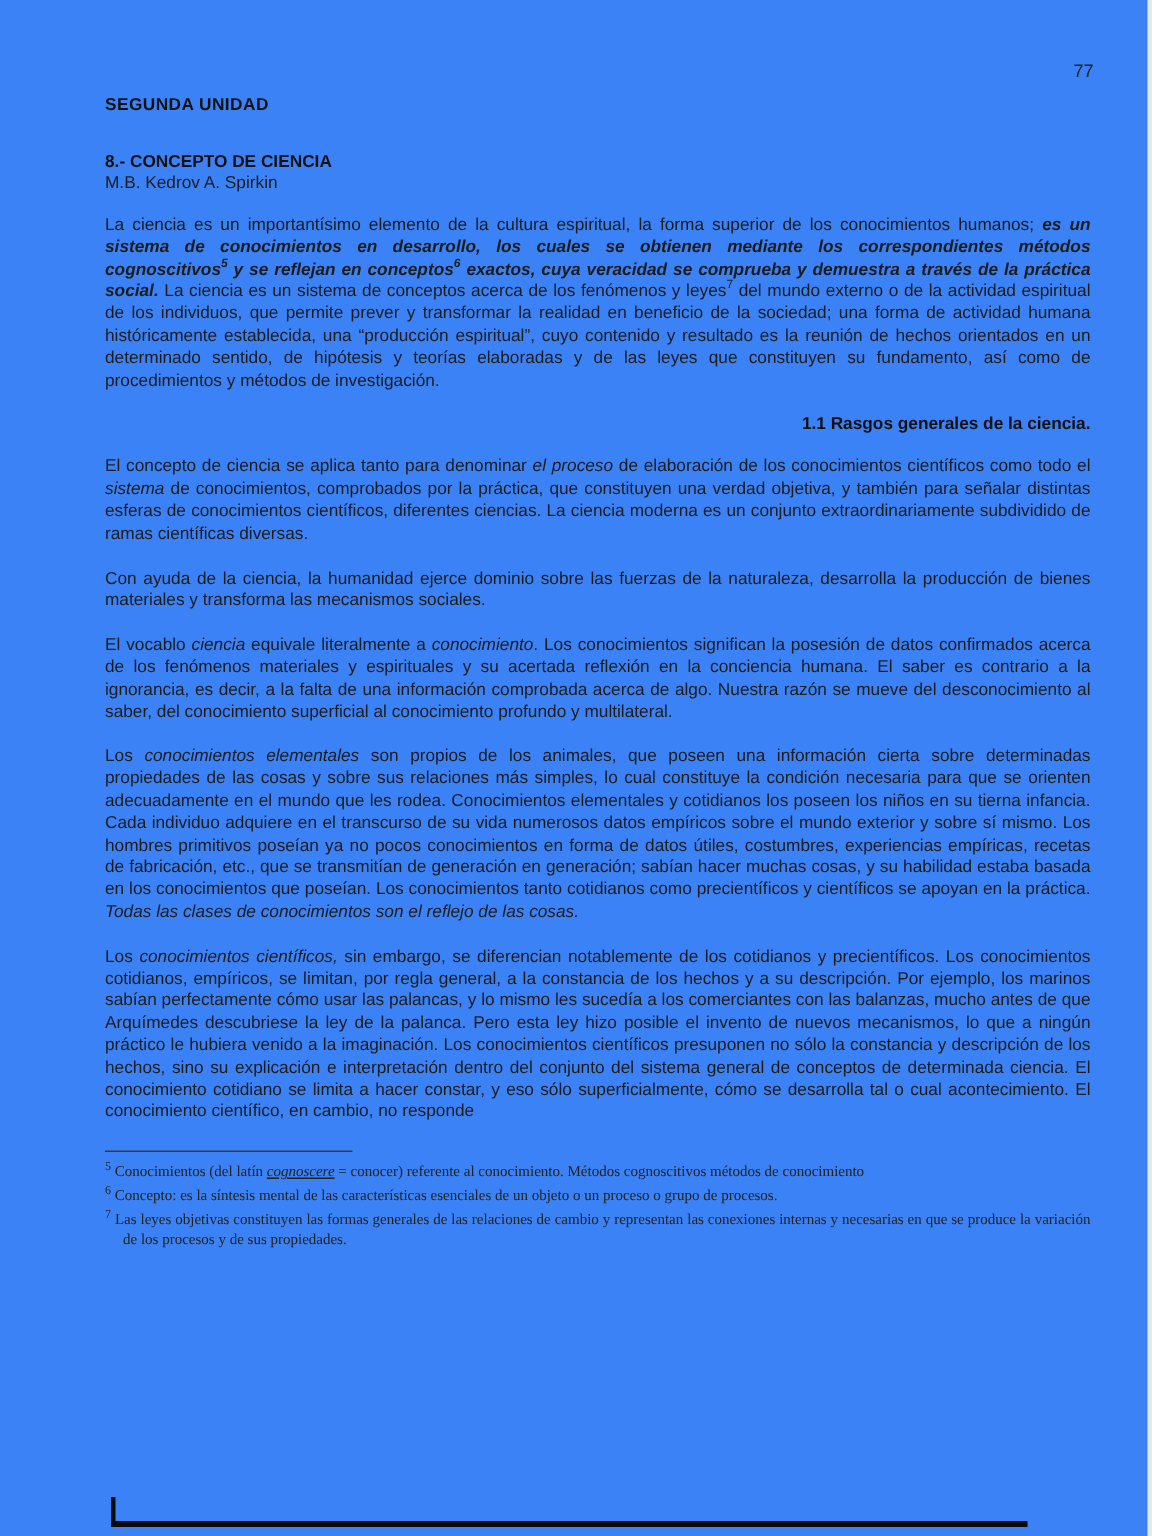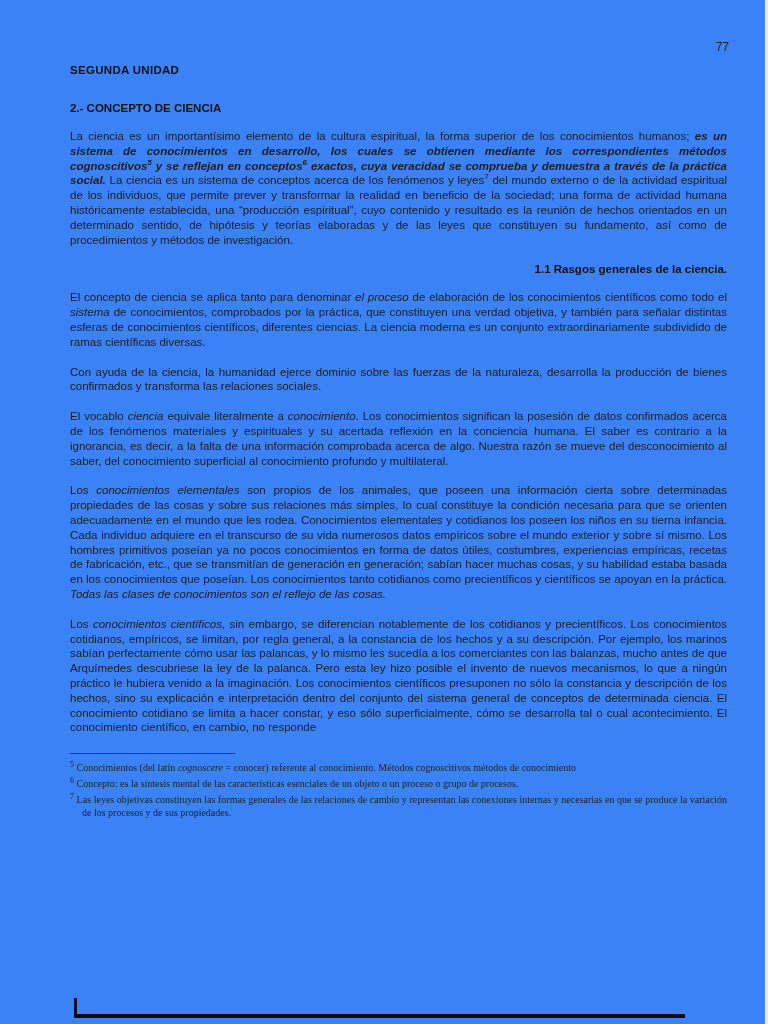--- a/index.html
+++ b/index.html
@@ -64,35 +64,36 @@
 <body>
 
 <div class="sheet">
 
   <div class="page-number">77</div>
 
   <div class="content">
 
     <h1 class="title">SEGUNDA UNIDAD</h1>
 
-    <h3 class="heading">2.- CONCEPTO DE CIENCIA</h3>
+    <h3 class="heading">8.- CONCEPTO DE CIENCIA</h3>
+    <div class="authors">M.B. Kedrov A. Spirkin</div>
 
     <p class="para"><span>La ciencia es un importantísimo elemento de la cultura espiritual, la forma superior de los conocimientos humanos; </span><span style="font-weight: bold; font-style: italic;">es un sistema de conocimientos en desarrollo, los cuales se obtienen mediante los correspondientes métodos cognoscitivos</span><sup style="font-weight: bold; font-style: italic;">5</sup><span style="font-weight: bold; font-style: italic;"> y se reflejan en conceptos</span><sup style="font-weight: bold; font-style: italic;">6</sup><span style="font-weight: bold; font-style: italic;"> exactos, cuya veracidad se comprueba y demuestra a través de la práctica social.</span><span> La ciencia es un sistema de conceptos acerca de los fenómenos y leyes</span><sup>7</sup><span> del mundo externo o de la actividad espiritual de los individuos, que permite prever y transformar la realidad en beneficio de la sociedad; una forma de actividad humana históricamente establecida, una “producción espiritual”, cuyo contenido y resultado es la reunión de hechos orientados en un determinado sentido, de hipótesis y teorías elaboradas y de las leyes que constituyen su fundamento, así como de procedimientos y métodos de investigación.</span></p>
 
     <h3 class="heading sub">1.1 Rasgos generales de la ciencia.</h3>
 
     <p class="para"><span>El concepto de ciencia se aplica tanto para denominar </span><span style="font-style: italic;">el proceso</span><span> de elaboración de los conocimientos científicos como todo el </span><span style="font-style: italic;">sistema</span><span> de conocimientos, comprobados por la práctica, que constituyen una verdad objetiva, y también para señalar distintas esferas de conocimientos científicos, diferentes ciencias. La ciencia moderna es un conjunto extraordinariamente subdividido de ramas científicas diversas.</span></p>
-    <p class="para"><span>Con ayuda de la ciencia, la humanidad ejerce dominio sobre las fuerzas de la naturaleza, desarrolla la producción de bienes confirmados y transforma las relaciones sociales.</span></p>
+    <p class="para"><span>Con ayuda de la ciencia, la humanidad ejerce dominio sobre las fuerzas de la naturaleza, desarrolla la producción de bienes materiales y transforma las mecanismos sociales.</span></p>
     <p class="para"><span>El vocablo </span><span style="font-style: italic;">ciencia</span><span> equivale literalmente a </span><span style="font-style: italic;">conocimiento</span><span>. Los conocimientos significan la posesión de datos confirmados acerca de los fenómenos materiales y espirituales y su acertada reflexión en la conciencia humana. El saber es contrario a la ignorancia, es decir, a la falta de una información comprobada acerca de algo. Nuestra razón se mueve del desconocimiento al saber, del conocimiento superficial al conocimiento profundo y multilateral.</span></p>
     <p class="para"><span>Los </span><span style="font-style: italic;">conocimientos elementales</span><span> son propios de los animales, que poseen una información cierta sobre determinadas propiedades de las cosas y sobre sus relaciones más simples, lo cual constituye la condición necesaria para que se orienten adecuadamente en el mundo que les rodea. Conocimientos elementales y cotidianos los poseen los niños en su tierna infancia. Cada individuo adquiere en el transcurso de su vida numerosos datos empíricos sobre el mundo exterior y sobre sí mismo. Los hombres primitivos poseían ya no pocos conocimientos en forma de datos útiles, costumbres, experiencias empíricas, recetas de fabricación, etc., que se transmitían de generación en generación; sabían hacer muchas cosas, y su habilidad estaba basada en los conocimientos que poseían. Los conocimientos tanto cotidianos como precientíficos y científicos se apoyan en la práctica. </span><span style="font-style: italic;">Todas las clases de conocimientos son el reflejo de las cosas.</span></p>
     <p class="para"><span>Los </span><span style="font-style: italic;">conocimientos científicos,</span><span> sin embargo, se diferencian notablemente de los cotidianos y precientíficos. Los conocimientos cotidianos, empíricos, se limitan, por regla general, a la constancia de los hechos y a su descripción. Por ejemplo, los marinos sabían perfectamente cómo usar las palancas, y lo mismo les sucedía a los comerciantes con las balanzas, mucho antes de que Arquímedes descubriese la ley de la palanca. Pero esta ley hizo posible el invento de nuevos mecanismos, lo que a ningún práctico le hubiera venido a la imaginación. Los conocimientos científicos presuponen no sólo la constancia y descripción de los hechos, sino su explicación e interpretación dentro del conjunto del sistema general de conceptos de determinada ciencia. El conocimiento cotidiano se limita a hacer constar, y eso sólo superficialmente, cómo se desarrolla tal o cual acontecimiento. El conocimiento científico, en cambio, no responde</span></p>
 
     <div class="footnotes">
       <div class="fn-rule"></div>
-      <div class="footnote"><sup>5</sup><span> Conocimientos (del latín </span><span style="font-style: italic;">cognoscere</span><span> = conocer) referente al conocimiento. Métodos cognoscitivos  métodos de conocimiento</span></div>
+      <div class="footnote"><sup>5</sup><span> Conocimientos (del latín </span><span style="font-style: italic; text-decoration: underline;">cognoscere</span><span> = conocer) referente al conocimiento. Métodos cognoscitivos  métodos de conocimiento</span></div>
       <div class="footnote"><sup>6</sup><span> Concepto: es la síntesis mental de las características esenciales de un objeto o un proceso o grupo de procesos.</span></div>
       <div class="footnote"><sup>7</sup><span> Las leyes objetivas constituyen las formas generales de las relaciones de cambio y representan las conexiones internas y necesarias en que se produce la variación de los procesos y de sus propiedades.</span></div>
     </div>
 
   </div>
 
   <div class="scan-line"></div>
 
 </div>
 

